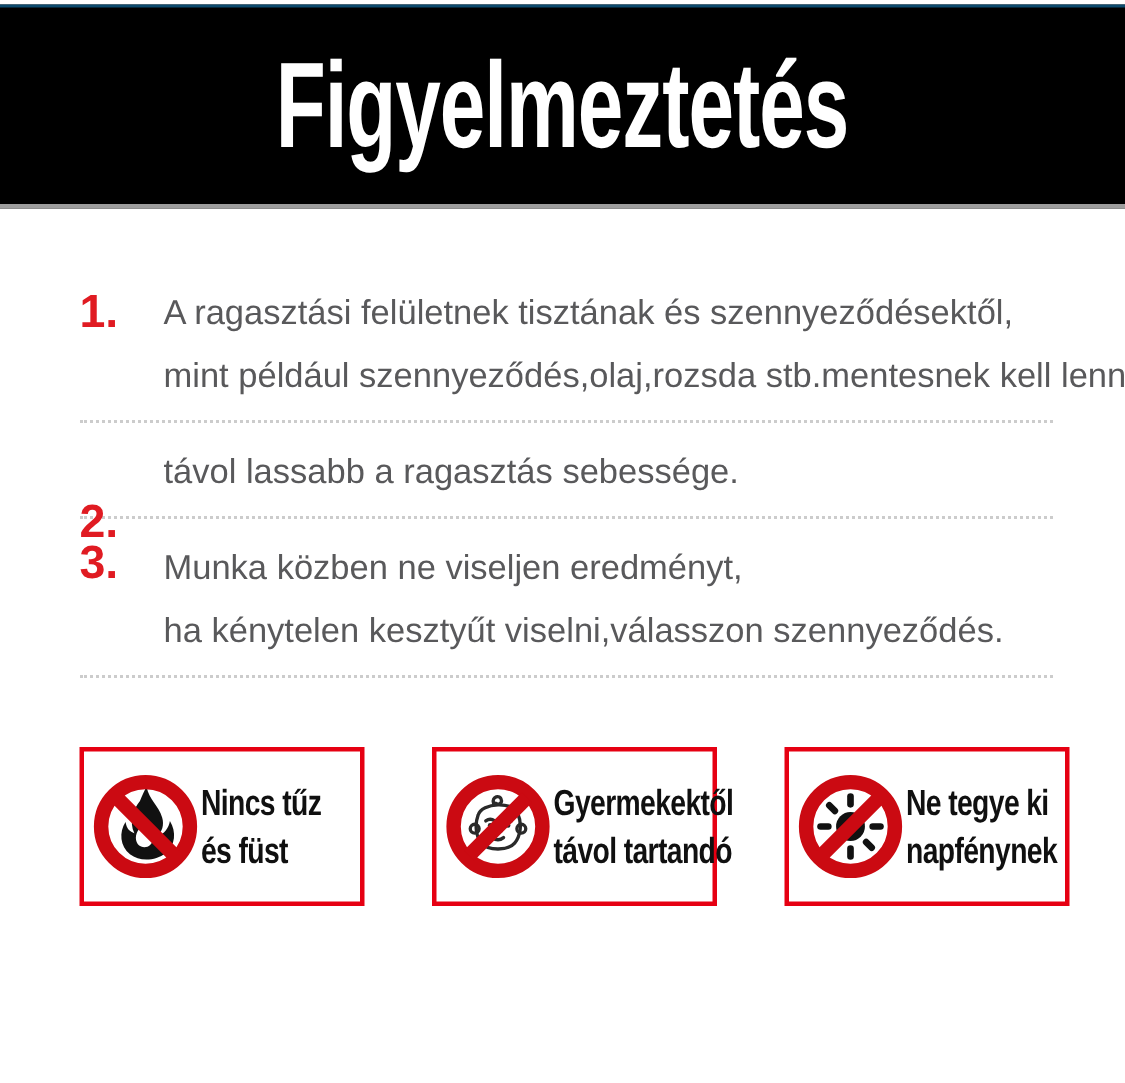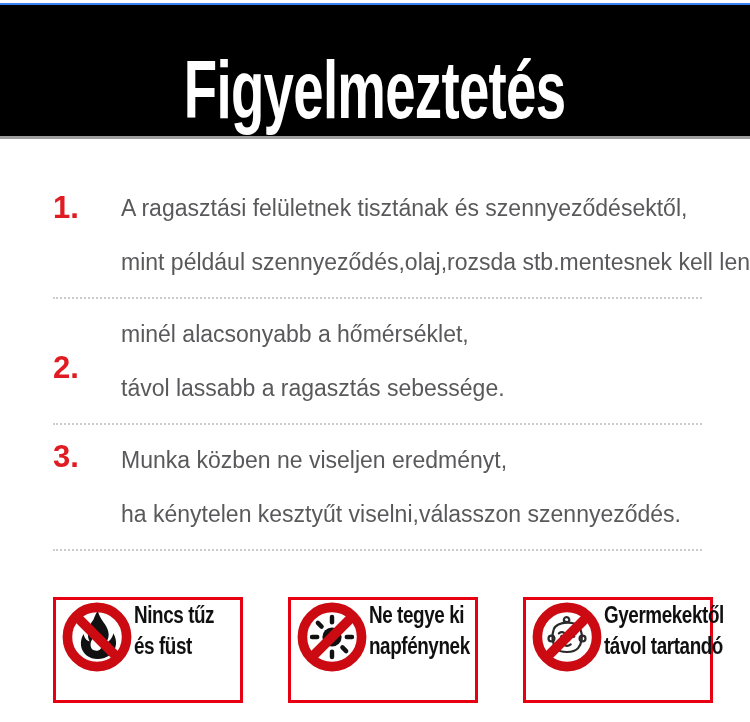--- a/index.html
+++ b/index.html
@@ -14,23 +14,23 @@
   }
   html,body{margin:0;padding:0;background:#ffffff;}
   body{font-family:"Liberation Sans", sans-serif;}
   .page{position:relative;width:750px;height:722px;background:#ffffff;overflow:hidden;}
 
   
   .banner{
     margin-top:3px;
     height:131px;
     background:var(--banner-bg);
-    border-top:2px solid #3b82f6;
+    border-top:2px solid #0c4a6e;
     border-bottom:3px solid #9e9e9e;
-    display:flex;align-items:flex-end;justify-content:center;
+    display:flex;align-items:center;justify-content:center;
   }
   .banner .title{
     color:var(--banner-text);
     font-size:78px;
     font-weight:bold;
     letter-spacing:-1px;
     display:inline-block;
     transform:scale(0.70,1.04);
     transform-origin:center center;
     white-space:nowrap;
@@ -39,21 +39,21 @@
   
   .content{margin-top:50px;}
   .instruction{
     position:relative;
     padding-left:105px;
     padding-right:36px;
     color:var(--text-gray);
     font-size:23px;
     line-height:38px;
   }
-  .instruction p{margin:16px;white-space:nowrap;}
+  .instruction p{margin:4px;white-space:nowrap;}
   .instruction .num{
     position:absolute;
     left:53px;
     color:var(--accent-red);
     font-size:31px;
     font-weight:bold;
     line-height:34px;
   }
   .s1 .num{top:2px;}
   .s2 .num{top:36px;}
@@ -69,21 +69,21 @@
   .boxes{
     display:flex;
     justify-content:space-between;
     margin:46px 37px 0 53px;
   }
   .wbox{
     width:190px;height:106px;
     box-sizing:border-box;
     border:3px solid var(--border-red);
     background:#ffffff;
-    display:flex;align-items:flex-start;
+    display:flex;align-items:center;
     padding:0 2px 0 4px;
   }
   .wbox svg{width:74px;height:74px;flex:none;}
   .wtext{
     flex:1;min-width:0;
     color:var(--ink-black);
     font-weight:bold;
     font-size:23px;
     line-height:30px;
     transform:scale(0.82,1.05);
@@ -106,21 +106,20 @@
     <section class="instruction s1">
       <span class="num">1.</span>
       <p>A ragasztási felületnek tisztának és szennyeződésektől,</p>
       <p>mint például szennyeződés,olaj,rozsda stb.mentesnek kell lennie.</p>
     </section>
 
     <hr class="dotted">
 
     <section class="instruction s2">
       <span class="num">2.</span>
-      <p>minél alacsonyabb a hőmérséklet,</p>
       <p>távol lassabb a ragasztás sebessége.</p>
     </section>
 
     <hr class="dotted">
 
     <section class="instruction s3">
       <span class="num">3.</span>
       <p>Munka közben ne viseljen eredményt,</p>
       <p>ha kénytelen kesztyűt viselni,válasszon szennyeződés.</p>
     </section>
@@ -138,42 +137,20 @@
         <line x1="24" y1="24" x2="76" y2="76" stroke="var(--ring-red)" stroke-width="13"></line>
       </svg>
       <div class="wtext">
         <div>Nincs tűz</div>
         <div>és füst</div>
       </div>
     </div>
 
     <div class="wbox">
       <svg viewBox="0 0 100 100" aria-hidden="true">
-        <circle cx="50" cy="50" r="13" fill="#111111"></circle>
-        <g stroke="#111111" stroke-width="6" stroke-linecap="round">
-          <line x1="70" y1="50" x2="77" y2="50"></line>
-          <line x1="64.1" y1="64.1" x2="69.1" y2="69.1"></line>
-          <line x1="50" y1="70" x2="50" y2="77"></line>
-          <line x1="35.9" y1="64.1" x2="30.9" y2="69.1"></line>
-          <line x1="30" y1="50" x2="23" y2="50"></line>
-          <line x1="35.9" y1="35.9" x2="30.9" y2="30.9"></line>
-          <line x1="50" y1="30" x2="50" y2="23"></line>
-          <line x1="64.1" y1="35.9" x2="69.1" y2="30.9"></line>
-        </g>
-        <circle cx="50" cy="50" r="40" fill="none" stroke="var(--ring-red)" stroke-width="13"></circle>
-        <line x1="76" y1="24" x2="24" y2="76" stroke="var(--ring-red)" stroke-width="13"></line>
-      </svg>
-      <div class="wtext">
-        <div>Ne tegye ki</div>
-        <div>napfénynek</div>
-      </div>
-    </div>
-
-    <div class="wbox">
-      <svg viewBox="0 0 100 100" aria-hidden="true">
         <g fill="none" stroke="#2a2a2a" stroke-width="3" stroke-linecap="round">
           <path d="M32 40 C35 28 65 27 68 39 C72 48 70 59 65 65 C59 72 41 72 35 65 C30 59 29 48 32 40 Z"></path>
           <path d="M46 29 C44 23 52 21 53 26 C54 29 50 31 48 29"></path>
           <circle cx="29" cy="52" r="4"></circle>
           <circle cx="71" cy="52" r="4"></circle>
           <path d="M39 45 Q43 42 47 45"></path>
           <path d="M54 45 Q58 42 62 45"></path>
           <path d="M48 54 q3 2 5 0"></path>
           <path d="M45 60 Q50 64 55 60"></path>
         </g>
@@ -181,14 +158,36 @@
         <circle cx="59" cy="49" r="2.2" fill="#2a2a2a"></circle>
         <circle cx="50" cy="50" r="40" fill="none" stroke="var(--ring-red)" stroke-width="13"></circle>
         <line x1="76" y1="24" x2="24" y2="76" stroke="var(--ring-red)" stroke-width="13"></line>
       </svg>
       <div class="wtext">
         <div>Gyermekektől</div>
         <div>távol tartandó</div>
       </div>
     </div>
 
+    <div class="wbox">
+      <svg viewBox="0 0 100 100" aria-hidden="true">
+        <circle cx="50" cy="50" r="13" fill="#111111"></circle>
+        <g stroke="#111111" stroke-width="6" stroke-linecap="round">
+          <line x1="70" y1="50" x2="77" y2="50"></line>
+          <line x1="64.1" y1="64.1" x2="69.1" y2="69.1"></line>
+          <line x1="50" y1="70" x2="50" y2="77"></line>
+          <line x1="35.9" y1="64.1" x2="30.9" y2="69.1"></line>
+          <line x1="30" y1="50" x2="23" y2="50"></line>
+          <line x1="35.9" y1="35.9" x2="30.9" y2="30.9"></line>
+          <line x1="50" y1="30" x2="50" y2="23"></line>
+          <line x1="64.1" y1="35.9" x2="69.1" y2="30.9"></line>
+        </g>
+        <circle cx="50" cy="50" r="40" fill="none" stroke="var(--ring-red)" stroke-width="13"></circle>
+        <line x1="76" y1="24" x2="24" y2="76" stroke="var(--ring-red)" stroke-width="13"></line>
+      </svg>
+      <div class="wtext">
+        <div>Ne tegye ki</div>
+        <div>napfénynek</div>
+      </div>
+    </div>
+
   </footer>
 </div>
 
 </body></html>

